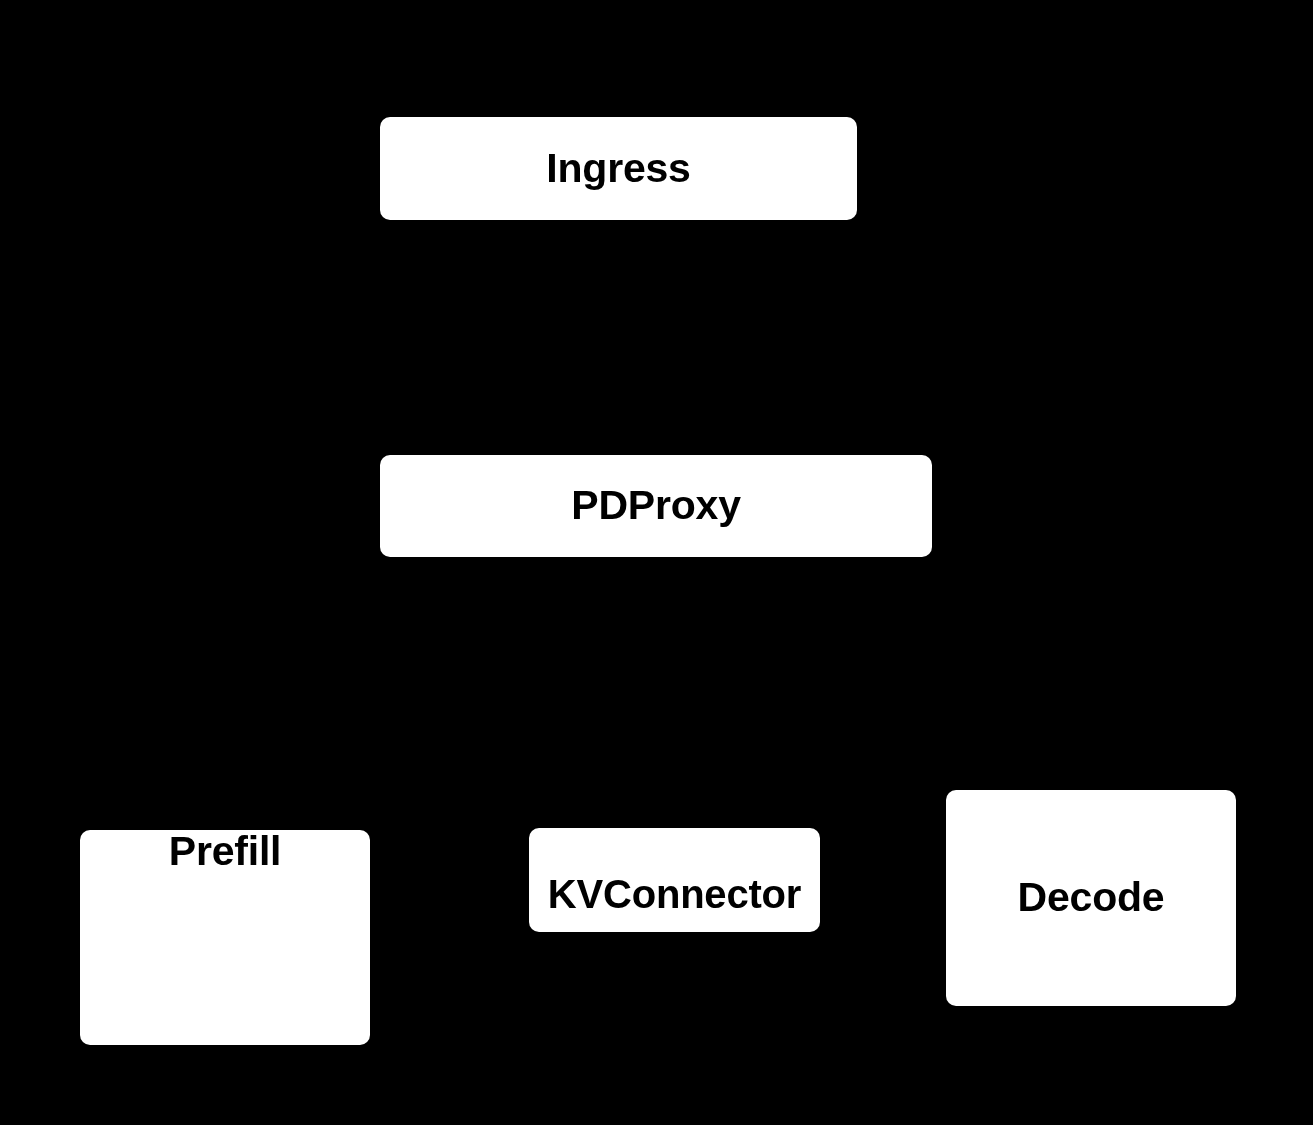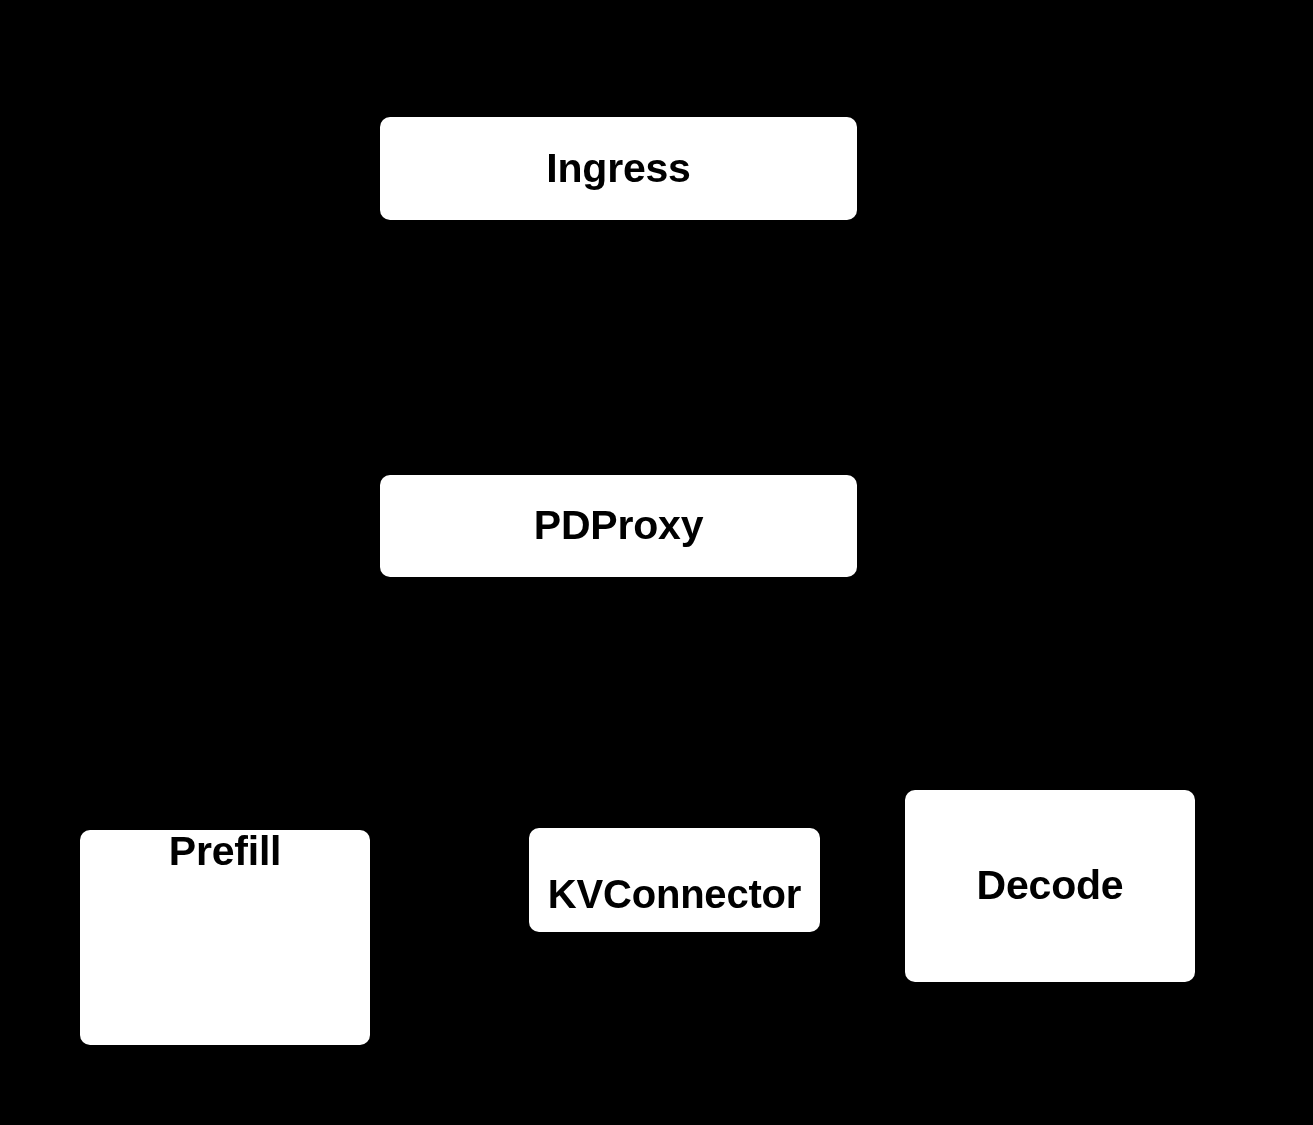--- a/index.html
+++ b/index.html
@@ -93,29 +93,29 @@
       <path d="M618 557 L618 690 L1050 690 L1050 790"></path>
       <path d="M370 880 L529 880"></path>
       <path d="M820 880 L905 880"></path>
     </g>
   </svg>
 
   <div class="node" id="node-ingress" style="left: 380px; top: 117px; width: 477px; height: 103px; background: rgb(255, 255, 255);">
     <span class="node-label" style="color: rgb(0, 0, 0);">Ingress</span>
   </div>
 
-  <div class="node" id="node-pdproxy" style="left: 380px; top: 475px; width: 477px; height: 102px; background: rgb(255, 255, 255);">
+  <div class="node" id="node-pdproxy" style="left: 380px; top: 455px; width: 552px; height: 102px; background: rgb(255, 255, 255);">
     <span class="node-label" style="color: rgb(0, 0, 0);">PDProxy</span>
   </div>
 
   <div class="node" id="node-prefill" style="left: 80px; top: 830px; width: 290px; height: 215px; background: rgb(255, 255, 255);">
     <span class="node-label" style="color: rgb(0, 0, 0);">Prefill</span>
   </div>
 
   <div class="node" id="node-kvconnector" style="left: 529px; top: 828px; width: 291px; height: 104px; background: rgb(255, 255, 255);">
     <span class="node-label" style="color: rgb(0, 0, 0); margin-top: 28px;">KVConnector</span>
   </div>
 
-  <div class="node" id="node-decode" style="left: 905px; top: 790px; width: 290px; height: 192px; background: rgb(255, 255, 255);">
+  <div class="node" id="node-decode" style="left: 946px; top: 790px; width: 290px; height: 216px; background: rgb(255, 255, 255);">
     <span class="node-label" style="color: rgb(0, 0, 0);">Decode</span>
   </div>
 
 </div>
 
 </body></html>

